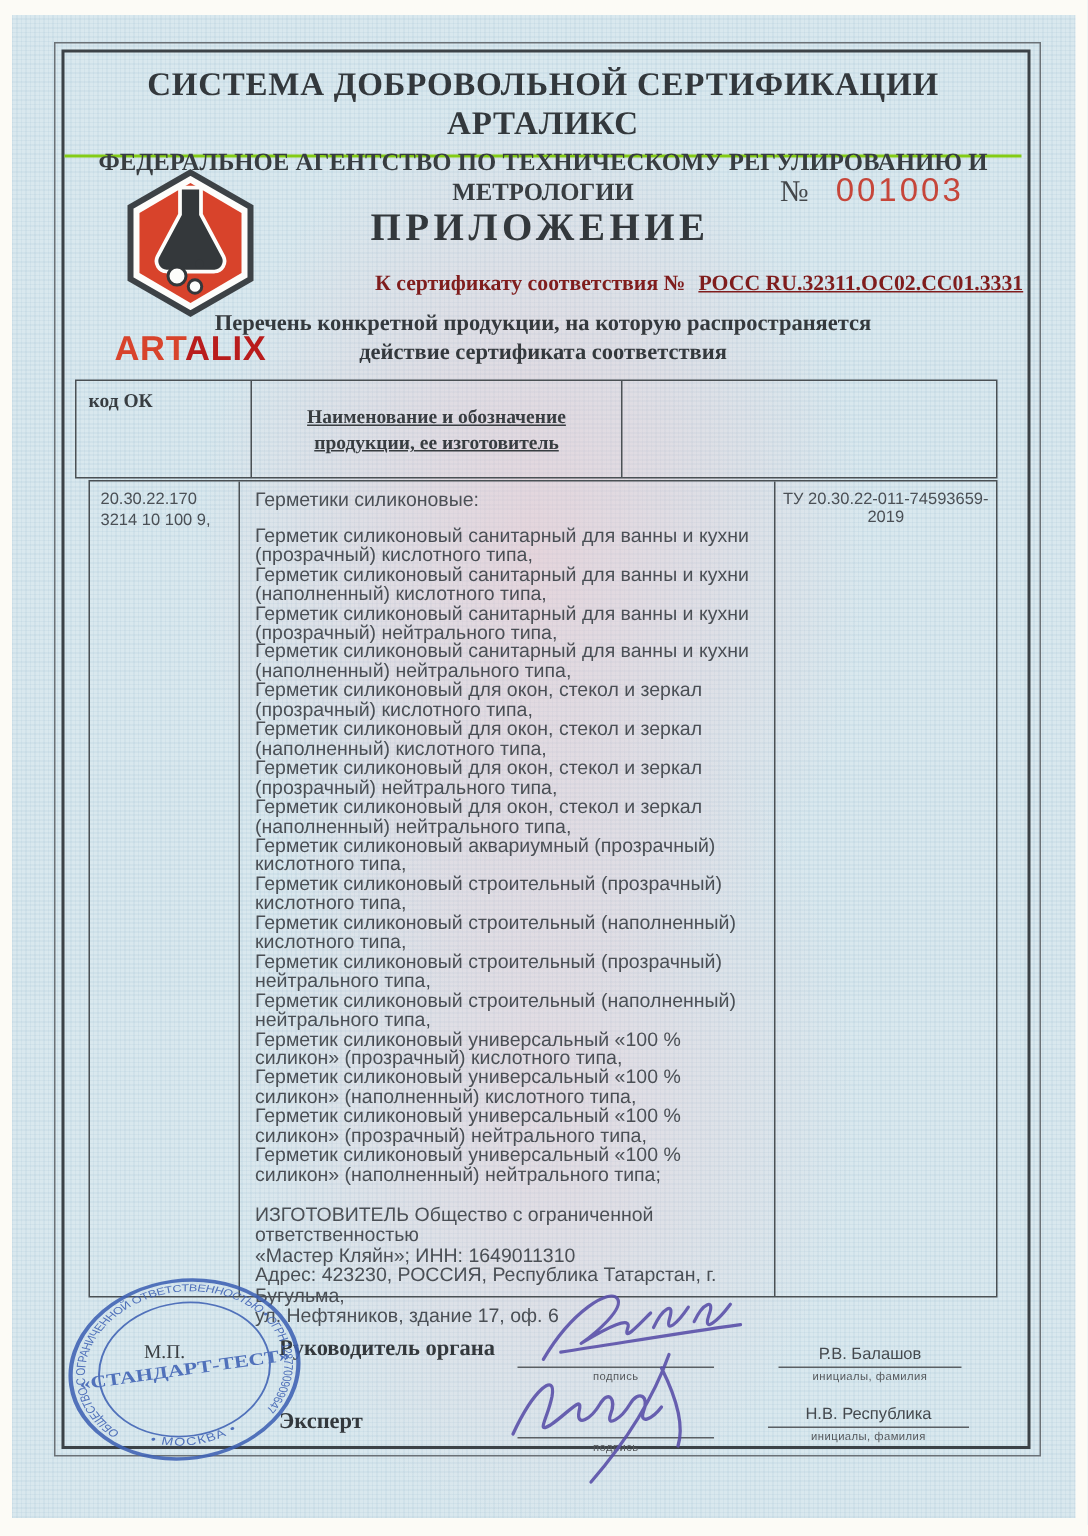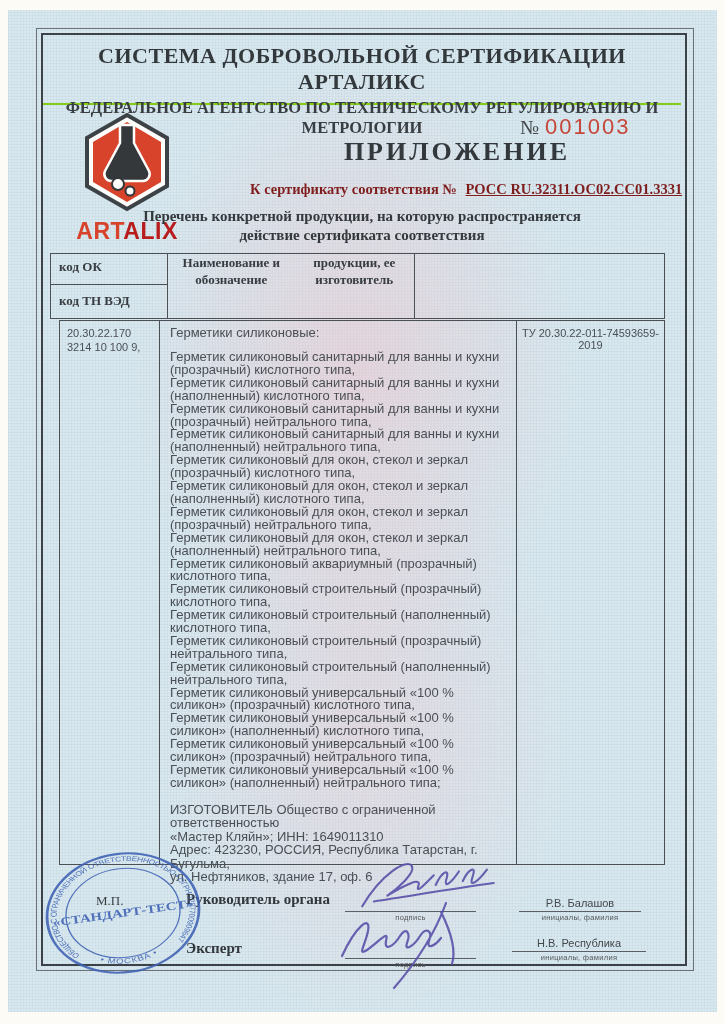--- a/index.html
+++ b/index.html
@@ -15,34 +15,34 @@
   .frame-outer{position:absolute;left:36px;top:28px;width:656px;height:941px;border:1px solid #6b7176;}
   .frame-inner{position:absolute;left:41px;top:33px;width:642px;height:929px;border:2px solid #3c4247;}
   .header-block{position:absolute;left:43px;top:35px;width:638px;height:68px;border-bottom:2px solid #84cc16;text-align:center;}
   .h1{margin-top:8px;font-size:22px;font-weight:bold;letter-spacing:0.5px;color:#33383c;}
   .h2{margin-top:3px;font-size:16.5px;font-weight:bold;color:#383d41;}
   .logo{position:absolute;left:62px;top:112px;width:130px;text-align:center;}
   .logo-word{font-family:"Liberation Sans",sans-serif;font-weight:bold;font-size:23px;letter-spacing:0.5px;margin-top:2px;}
   .lw-red{color:#d8432b;} .lw-dark{color:#b91c1c;}
   .doc-number{position:absolute;left:520px;top:114px;white-space:nowrap;}
   .num-sign{font-size:20px;color:#43474b;}
-  .num-val{font-family:"Liberation Sans",sans-serif;font-size:22px;color:#c6463a;letter-spacing:2px;margin-left:2px;}
-  .doc-title{position:absolute;left:150px;top:137px;width:420px;text-align:right;
+  .num-val{font-family:"Liberation Sans",sans-serif;font-size:22px;color:#c6463a;letter-spacing:2px;margin-left:14px;}
+  .doc-title{position:absolute;left:150px;top:137px;width:420px;text-align:center;
              font-size:26px;font-weight:bold;letter-spacing:3px;color:#33383c;}
   .cert-line{position:absolute;left:250px;top:181px;width:432px;text-align:center;
              font-size:14.5px;font-weight:bold;color:#7f1d1d;white-space:nowrap;}
   .cert-num{text-decoration:underline;margin-left:5px;}
   .purpose{position:absolute;left:43px;top:207px;width:638px;text-align:center;
            font-size:15px;font-weight:bold;color:#34393d;line-height:19px;}
   
   .spec-head{position:absolute;left:50px;top:253px;width:613px;height:64px;border:1.5px solid #4a5054;display:flex;font-weight:bold;color:#383d41;}
   .sh-col1{width:116px;border-right:1.5px solid #4a5054;display:flex;flex-direction:column;font-size:13px;}
   .sh-col1 .t{flex:1;padding:5px 0 0 8px;}
   .sh-col1 .b{flex:1;border-top:1.5px solid #4a5054;padding:8px 0 0 8px;}
-  .sh-col2{width:246px;border-right:1.5px solid #4a5054;display:flex;flex-direction:row;justify-content:center;text-align:center;font-size:13px;line-height:17px;}
+  .sh-col2{width:246px;border-right:1.5px solid #4a5054;display:flex;flex-direction:column;justify-content:center;text-align:center;font-size:13px;line-height:17px;text-decoration:underline;}
   .sh-col3{flex:1;display:flex;flex-direction:column;justify-content:center;text-align:center;font-size:13px;line-height:17px;}
   
   .spec-body{position:absolute;left:59px;top:320px;width:604px;height:543px;border:1.5px solid #4a5054;display:flex;
              font-family:"Liberation Sans",sans-serif;color:#4a4f55;}
   .sb-col1{width:89px;border-right:1.5px solid #4a5054;padding:5px 3px 0 7px;font-size:11px;line-height:14px;}
   .sb-col2{width:336px;border-right:1.5px solid #4a5054;padding:5px 10px 0 10px;font-size:13px;line-height:12.9px;}
   .sb-col3{flex:1;text-align:center;padding-top:6px;font-size:11px;}
   .codes div{white-space:nowrap;}
   .group-title{line-height:13px;}
   ul.products{list-style:none;margin:12px 0 0 0;padding:0;}
@@ -106,21 +106,20 @@
   </div>
 
   <div class="purpose">
     <div>Перечень конкретной продукции,  на которую распространяется</div>
     <div>действие сертификата соответствия</div>
   </div>
 
   <div class="spec-head">
     <div class="sh-col1">
       <div class="t">код ОК</div>
-      <div class="b">код ТН ВЭД</div>
     </div>
     <div class="sh-col2">
       <div>Наименование и обозначение</div>
       <div>продукции, ее изготовитель</div>
     </div>
   </div>
 
   <div class="spec-body">
     <div class="sb-col1 codes">
         <div>20.30.22.170</div>

